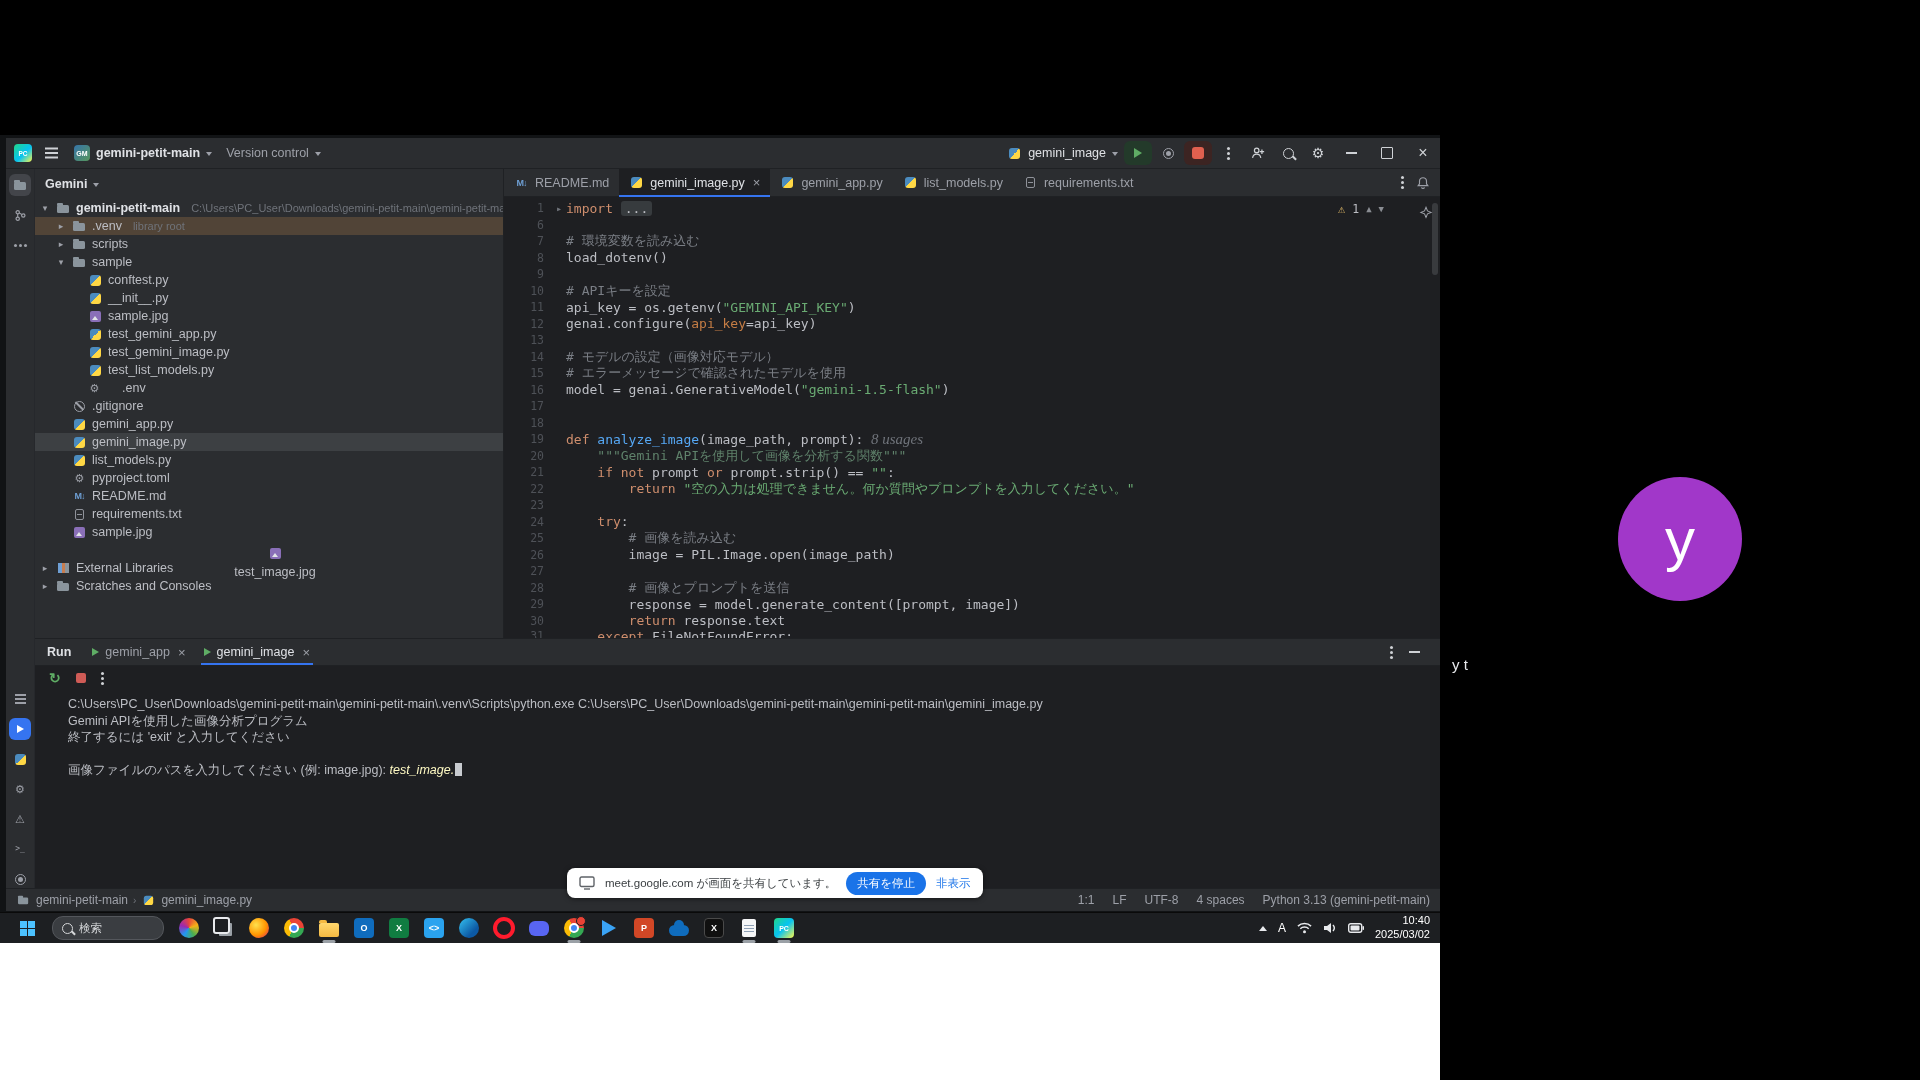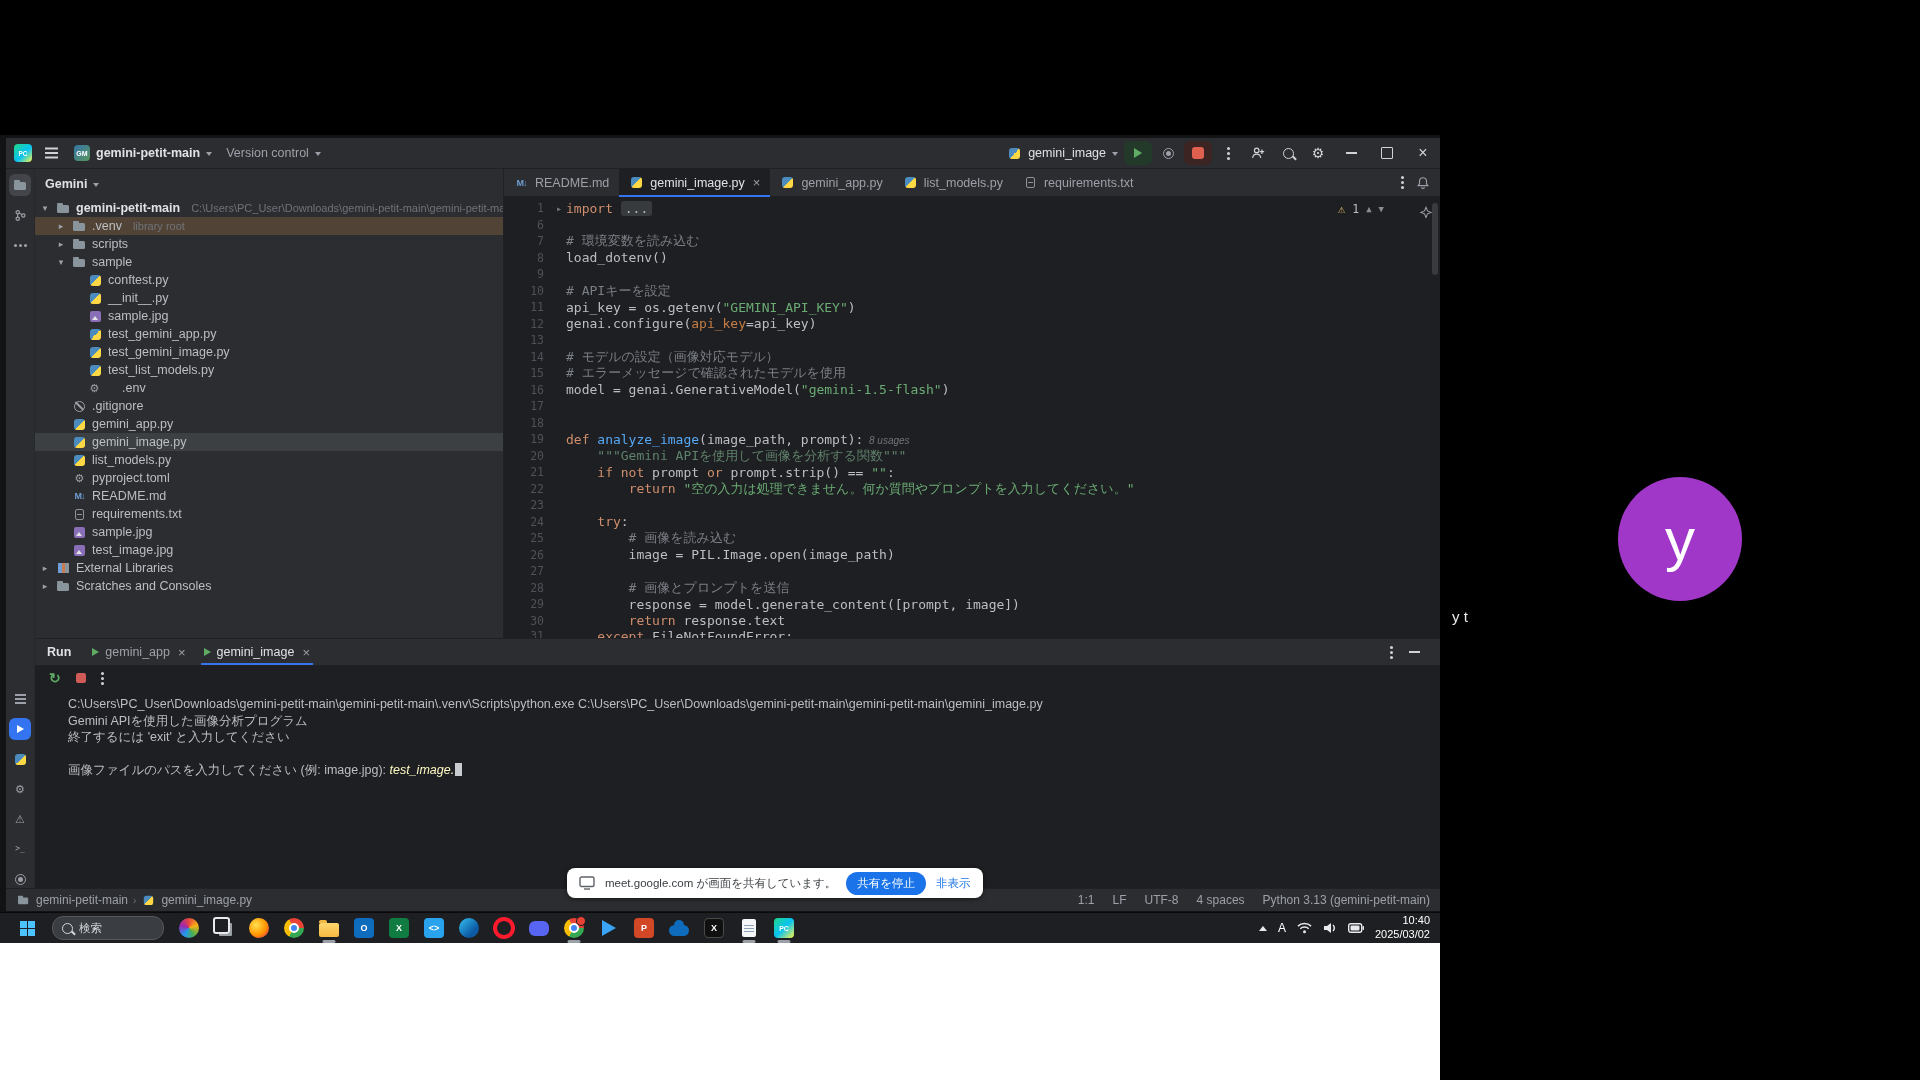--- a/index.html
+++ b/index.html
@@ -8,21 +8,21 @@
   .stage{position:absolute;inset:0}
 
   
   .screen{position:absolute;left:0;top:135px;width:1440px;height:808px;background:#111315;overflow:hidden}
   .white-strip{position:absolute;left:0;top:943px;width:1440px;height:137px;background:#fff}
 
   
   .meet-panel{position:absolute;left:1440px;top:0;width:480px;height:1080px;background:#000}
   .avatar{position:absolute;left:178px;top:477px;width:124px;height:124px;border-radius:50%;
           display:flex;align-items:center;justify-content:center;font-size:60px;color:#fff}
-  .participant-name{position:absolute;left:12px;top:608px;color:#e8eaed;font-size:15px}
+  .participant-name{position:absolute;left:12px;top:656px;color:#e8eaed;font-size:15px}
 
   
   .share-bar{position:absolute;left:567px;top:868px;height:30px;background:#fff;border-radius:8px;
              display:flex;align-items:center;gap:10px;padding:0 12px;box-shadow:0 1px 5px rgba(0,0,0,.5);
              z-index:60;white-space:nowrap}
   .share-text{font-size:11.5px;color:#3c4043}
   .share-stop{background:#1a73e8;color:#fff;font-size:11.5px;border:none;border-radius:12px;
               padding:4px 11px;font-family:inherit;cursor:pointer}
   .share-hide{color:#1a73e8;font-size:11.5px}
 
@@ -115,21 +115,21 @@
   .tabs-right{margin-left:auto;display:flex;align-items:center;gap:12px;padding-right:10px}
 
   .code-area{flex:1;position:relative;overflow:hidden;padding-top:3px;font-family:"DejaVu Sans Mono",monospace}
   .code-line{height:16.5px;display:flex;align-items:center}
   .code-line.partial{height:9px;overflow:hidden;align-items:flex-start}
   .ln{width:40px;flex:none;text-align:right;padding-right:8px;color:#4e5157;font-size:11.5px}
   .fold-col{width:14px;flex:none;color:#6f737a;font-size:10px;text-align:center}
   .ct{white-space:pre;font-size:13px}
   .tk-kw{color:#cf8e6d}.tk-s{color:#6aab73}.tk-d{color:#5f826b}.tk-c{color:#7a7e85}
   .tk-p{color:#bcbec4}.tk-f{color:#56a8f5}.tk-n{color:#c57d45}
-  .tk-u{color:#6f737a;font-style:italic;font-size:10px;font-family:Liberation Sans, sans-serif}
+  .tk-u{color:#6f737a;font-style:italic;font-size:15px;font-family:Liberation Serif, serif}
   .tk-fold{background:#373b3e;border-radius:3px;padding:0 4px}
   .insp{position:absolute;top:5px;right:56px;display:flex;align-items:center;gap:7px;font-size:11.5px;color:#bcbec4}
   .insp .warn{color:#e8bf6a;font-size:12px}
   .insp .chev{color:#8a8d93;font-size:9px}
   .ai-btn{position:absolute;top:9px;right:7px}
   .scroll-thumb{position:absolute;right:2px;top:6px;width:6px;height:72px;border-radius:3px;background:#5a5d61;opacity:.45}
 
   
   .run-panel{position:absolute;left:29px;top:469px;right:0;height:251px;display:flex;flex-direction:column;
              background:#1e1f22;border-top:1px solid #1f2124}
@@ -408,21 +408,21 @@
                 <div class="trow" style="padding-left: 20px;">
                   <span class="tw"></span>
                   <span class="fi fi-text"></span>
                   <span class="lbl">requirements.txt</span>
                 </div>
                 <div class="trow" style="padding-left: 20px;">
                   <span class="tw"></span>
                   <span class="fi fi-image"></span>
                   <span class="lbl">sample.jpg</span>
                 </div>
-                <div class="trow" style="padding-left: 20px;">
+                <div class="trow" style="padding-left: 20px; flex-direction: column;">
                   <span class="tw"></span>
                   <span class="fi fi-image"></span>
                   <span class="lbl">test_image.jpg</span>
                 </div>
                 <div class="trow" style="padding-left: 4px;">
                   <span class="tw">▸</span>
                   <span class="fi fi-lib"></span>
                   <span class="lbl">External Libraries</span>
                 </div>
                 <div class="trow" style="padding-left: 4px;">

